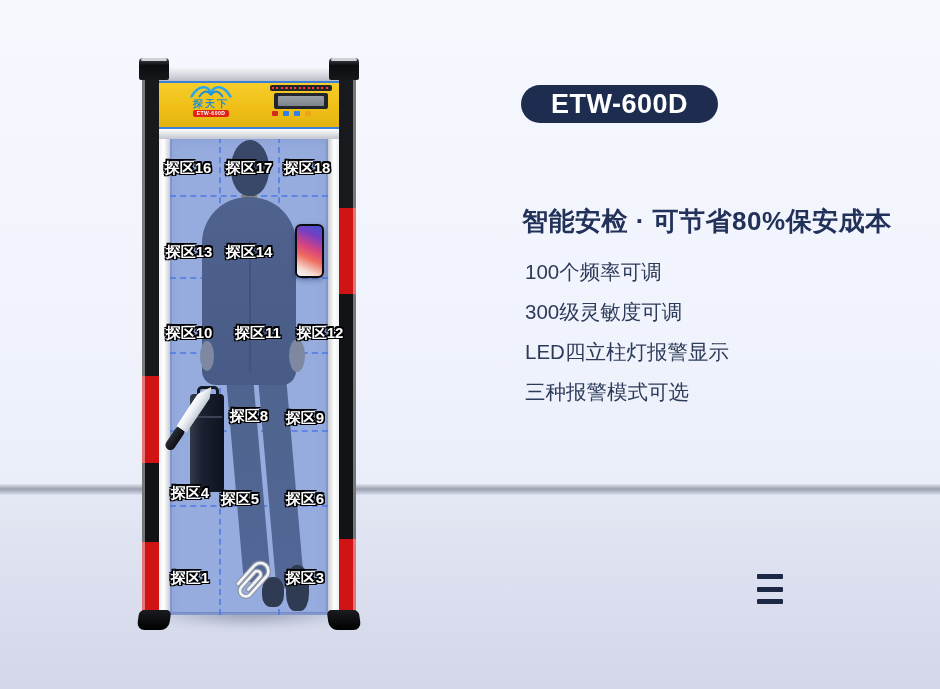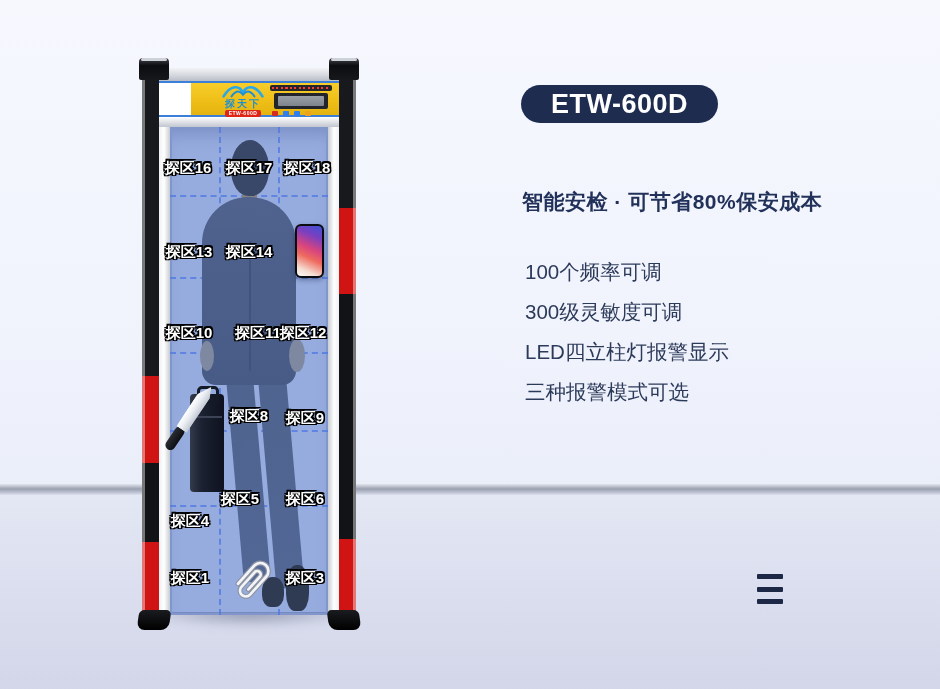--- a/index.html
+++ b/index.html
@@ -44,22 +44,22 @@
         background:linear-gradient(180deg,#1a1c20 0%,#000 100%);border-radius:5px 5px 8px 8px;}
   .foot-l{left:0;transform:skewX(-8deg);}
   .foot-r{left:190px;transform:skewX(8deg);}
 
   
   .beam{position:absolute;left:21px;top:10px;width:180px;height:59px;z-index:5;background:#fff;
         border-radius:4px 4px 0 0;}
   .beam-top{height:13px;background:linear-gradient(180deg,#f2f3f6 0%,#d5d8de 55%,#b9bdc6 100%);
         border-radius:4px 4px 0 0;}
   .stripe{height:2px;background:#3c7fd8;}
-  .panel{position:relative;height:32px;
-        background:linear-gradient(180deg,#f7cd2a 0%,#efbf18 55%,#e4b310 100%);margin-left:32px;}
+  .panel{position:relative;height:44px;
+        background:linear-gradient(180deg,#f7cd2a 0%,#efbf18 55%,#e4b310 100%);}
   .beam-bottom{height:10px;background:linear-gradient(180deg,#ffffff 0%,#d9dce2 60%,#c2c6cf 100%);}
 
   .brand{position:absolute;left:14px;top:1px;width:76px;display:flex;flex-direction:column;align-items:center;}
   .brand svg{display:block;}
   .brand-name{font-size:10px;font-weight:bold;color:#1f8fd0;letter-spacing:2px;line-height:10px;}
   .brand-model{margin-top:1px;height:7px;line-height:7px;padding:0 4px;border-radius:2px;
         background:#e02415;color:#fff;font-size:5px;font-weight:bold;letter-spacing:.5px;}
   .ctrl{position:absolute;right:5px;top:2px;width:66px;height:30px;}
   .led-strip{position:absolute;left:2px;top:0;width:62px;height:6px;background:#23262c;border-radius:2px;}
   .led-strip::after{content:"";position:absolute;left:2px;right:2px;top:2px;height:2px;
@@ -128,22 +128,22 @@
   
   .model-badge{position:absolute;left:521px;top:85px;height:38px;z-index:3;
         display:inline-flex;align-items:center;padding:0 30px;border-radius:19px;
         background:#1d2c4f;color:#fff;font-size:27px;font-weight:bold;letter-spacing:.5px;}
   .title{position:absolute;left:519px;top:132px;z-index:3;margin:0;
         font-size:53px;font-weight:800;letter-spacing:2px;line-height:1.3;color:#1f2a4a;}
   @supports ((-webkit-background-clip:text) or (background-clip:text)){
     .title{background:linear-gradient(180deg,#2e4579 0%,#27324f 55%,#171b26 100%);
            -webkit-background-clip:text;background-clip:text;color:transparent;}
   }
-  .subtitle{position:absolute;left:522px;top:188px;z-index:3;
-        font-size:21px;font-weight:bold;color:#223159;letter-spacing:.5px;}
+  .subtitle{position:absolute;left:522px;top:204px;z-index:3;
+        font-size:26px;font-weight:bold;color:#223159;letter-spacing:.5px;}
   .features{position:absolute;left:525px;top:261px;z-index:3;margin:0;padding:0;list-style:none;}
   .features li{font-size:20.5px;color:#2c3a59;height:21px;line-height:21px;margin-bottom:19px;}
   .menu{position:absolute;left:757px;top:574px;z-index:3;display:flex;flex-direction:column;gap:7.5px;
         cursor:pointer;}
   .menu i{display:block;width:26px;height:5px;background:#1d2847;border-radius:1px;}
 </style>
 </head>
 <body>
 
 <div class="page">
@@ -229,24 +229,24 @@
     <path d="M6.5 20.5 V7 a4.5 4.5 0 0 1 9 0 v13.5 a3.2 3.2 0 0 1 -6.4 0 V9.5 a1.9 1.9 0 0 1 3.8 0 V19" fill="none" stroke="#f2f4f8" stroke-width="1.5" stroke-linecap="round"></path>
   </svg>
 
   <span class="zone" style="left:188px;top:168px">探区16</span>
   <span class="zone" style="left:249px;top:168px">探区17</span>
   <span class="zone" style="left:307px;top:168px">探区18</span>
   <span class="zone" style="left:189px;top:252px">探区13</span>
   <span class="zone" style="left:249px;top:252px">探区14</span>
   <span class="zone" style="left:189px;top:333px">探区10</span>
   <span class="zone" style="left:258px;top:333px">探区11</span>
-  <span class="zone" style="left:303px;top:333px">探区12</span>
+  <span class="zone" style="left:320px;top:333px">探区12</span>
   <span class="zone" style="left:249px;top:416px">探区8</span>
   <span class="zone" style="left:305px;top:418px">探区9</span>
-  <span class="zone" style="left:190px;top:521px">探区4</span>
+  <span class="zone" style="left:190px;top:493px">探区4</span>
   <span class="zone" style="left:240px;top:499px">探区5</span>
   <span class="zone" style="left:305px;top:499px">探区6</span>
   <span class="zone" style="left:190px;top:578px">探区1</span>
   <span class="zone" style="left:305px;top:578px">探区3</span>
 
   <div class="model-badge">ETW-600D</div>
   <div class="subtitle">智能安检 · 可节省80%保安成本</div>
   <ul class="features">
     <li>100个频率可调</li>
     <li>300级灵敏度可调</li>

